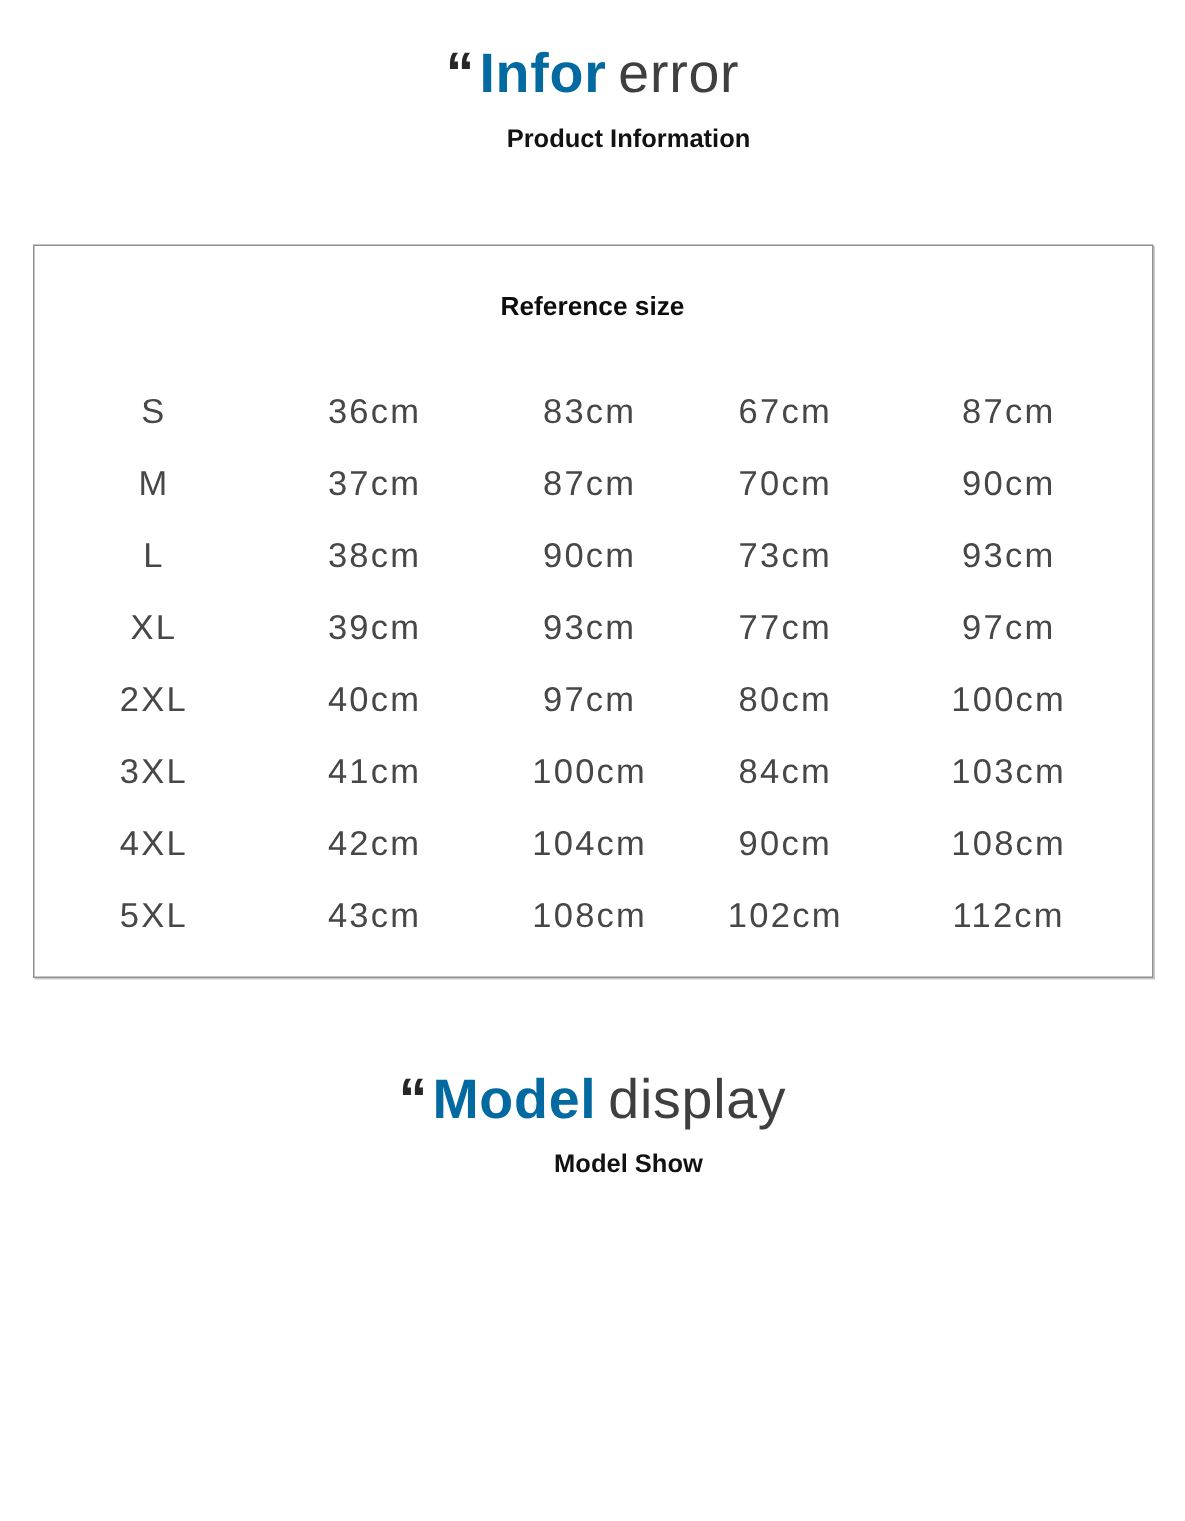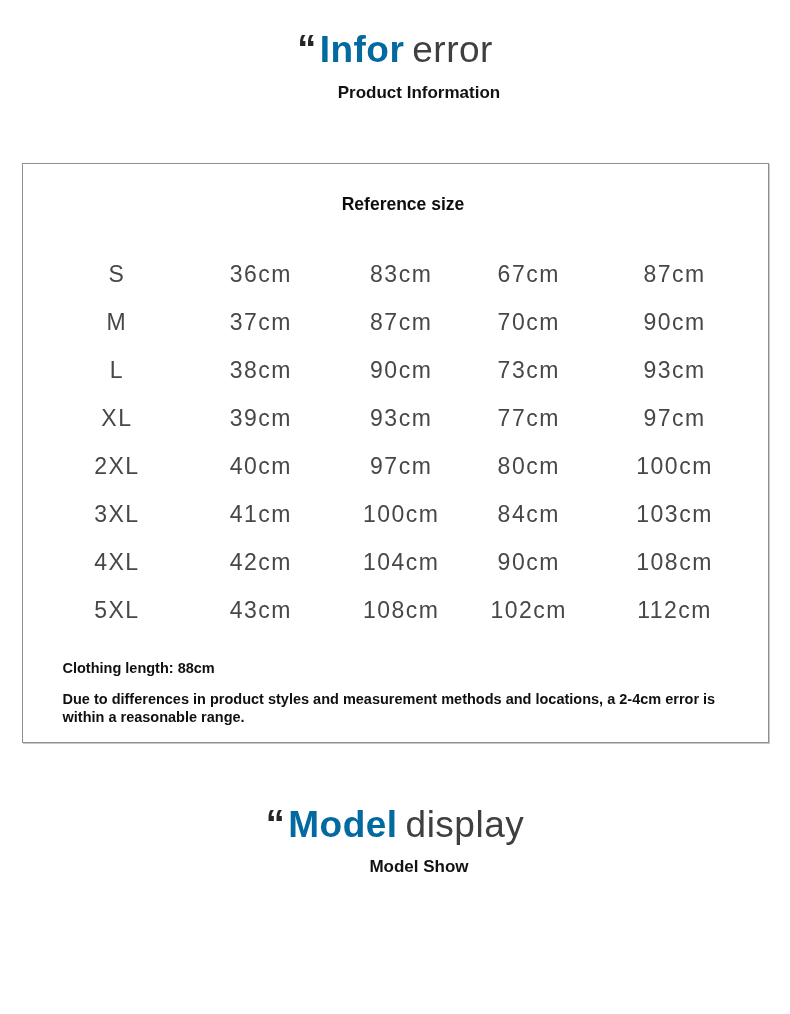--- a/index.html
+++ b/index.html
@@ -36,21 +36,21 @@
     color: #121212;
     padding-left: 48px;
   }
 
   
   .size-card {
     width: 747px;
     margin: 60px auto 0 auto;
     border: 1px solid #8f8f8f;
     box-shadow: 1px 1px 0 #c9c9c9;
-    padding: 30px 0 16px 16px;
+    padding: 30px 0 16px 0;
     background: #ffffff;
   }
   .card-title {
     text-align: center;
     font-size: 17.5px;
     font-weight: bold;
     color: #0d0d0d;
     height: 21px;
   }
 
@@ -167,24 +167,20 @@
 
       <div class="tr data">
         <div class="td">5XL</div>
         <div class="td">43cm</div>
         <div class="td">108cm</div>
         <div class="td">102cm</div>
         <div class="td">112cm</div>
       </div>
     </div>
 
-    <div class="card-notes">
-      <p class="note first">Clothing length: 88cm</p>
-      <p class="note second">Due to differences in product styles and measurement methods and locations, a 2-4cm error is within a reasonable range.</p>
-    </div>
   </section>
 
   <header class="section-header model-header">
     <div class="headline">
       <span class="quote">“</span><span class="accent">Model</span><span class="rest"> display</span>
     </div>
     <div class="section-sub">Model Show</div>
   </header>
 
 </div>

